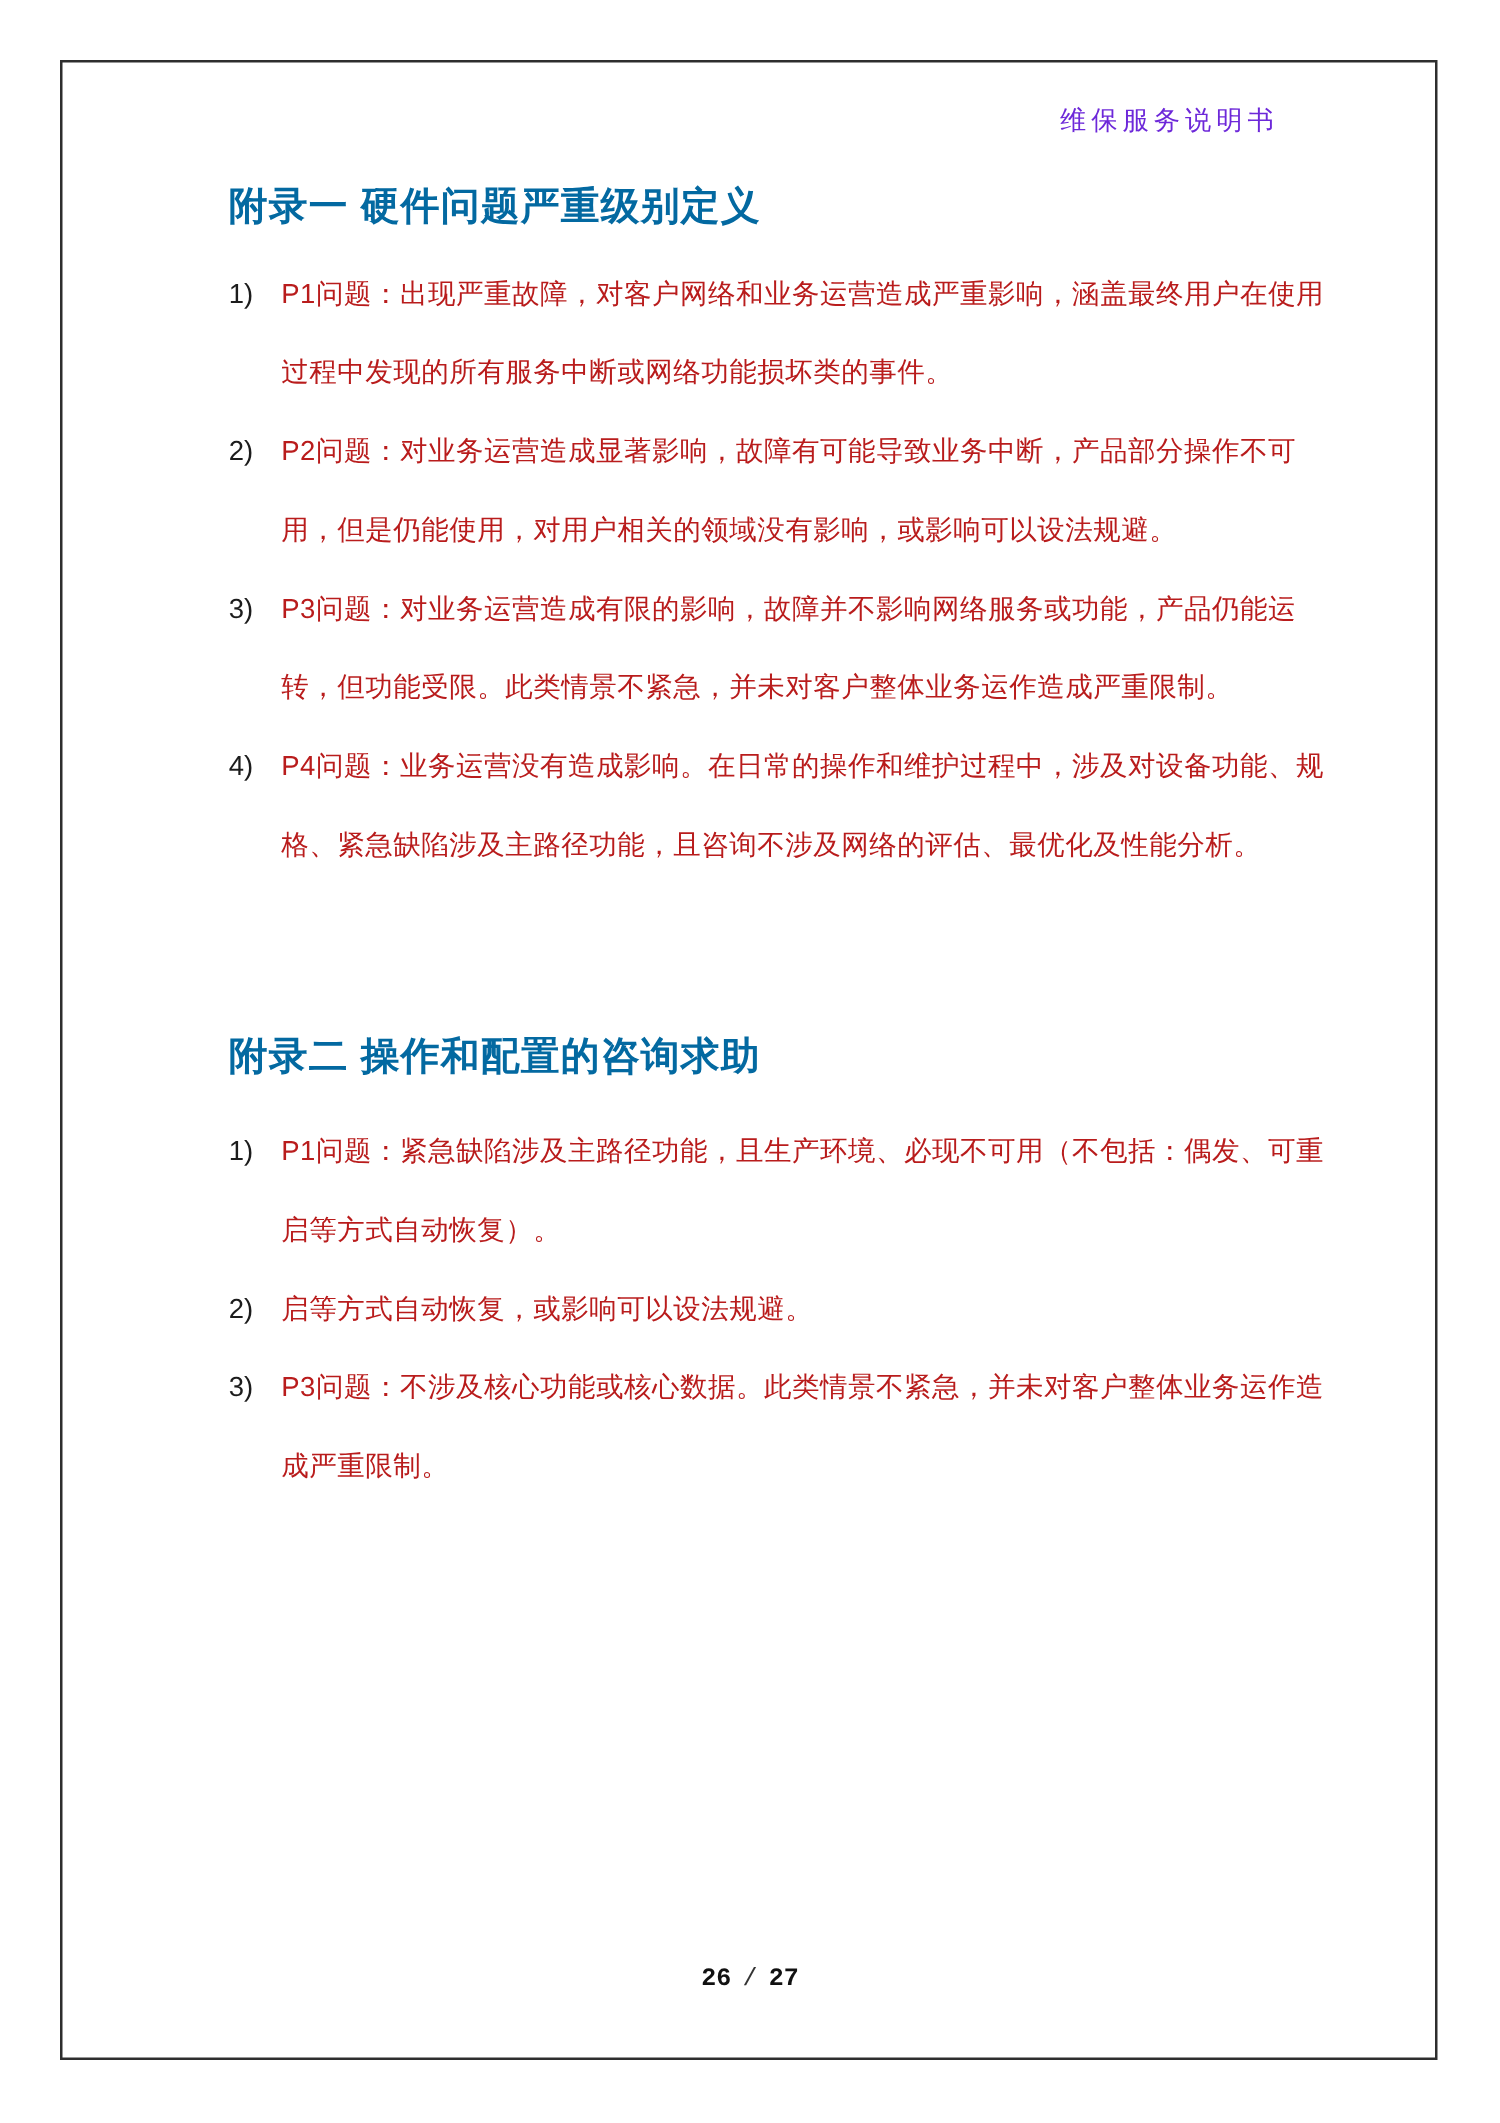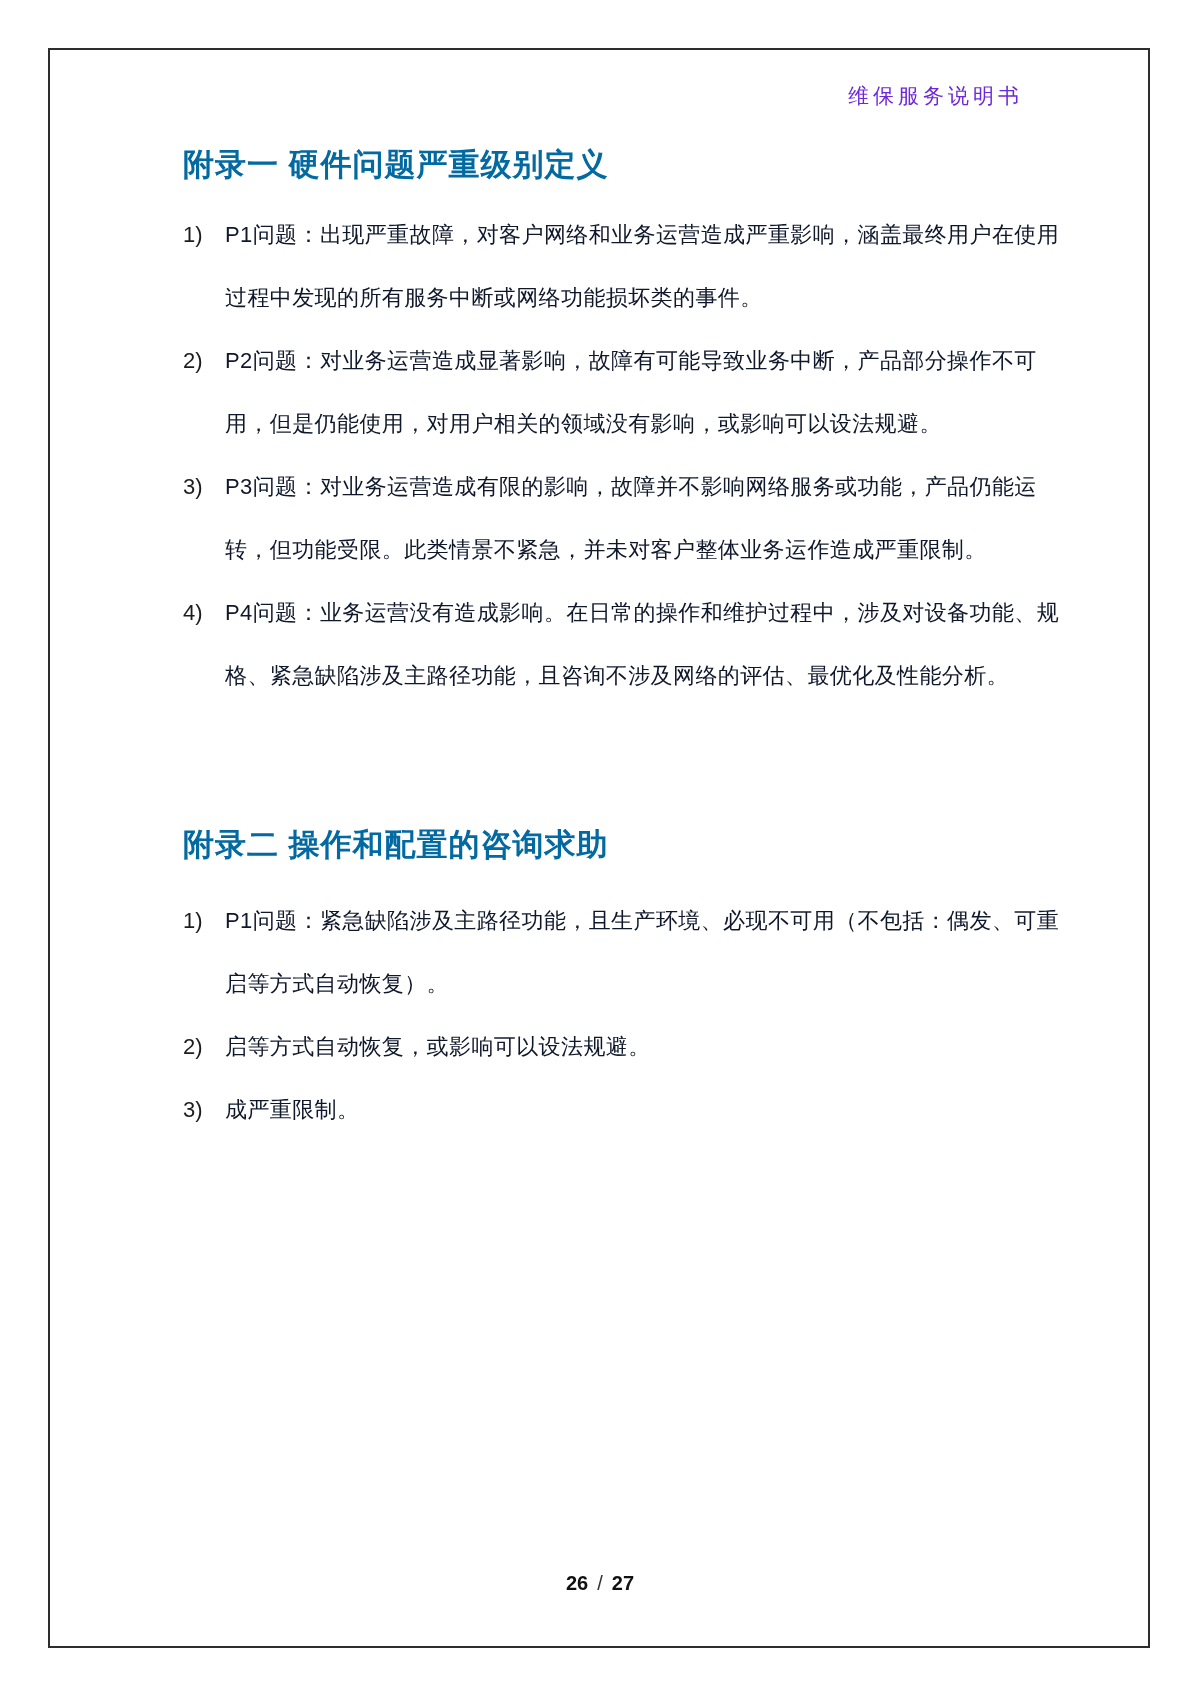--- a/index.html
+++ b/index.html
@@ -57,29 +57,29 @@
     top: 0;
     line-height: 63px;
     font-size: 22px;
     color: #1c1c1c;
   }
   .line {
     line-height: 63px;
     font-size: 22px;
     letter-spacing: 0.4px;
     white-space: nowrap;
-    color: #0f172a;
+    color: #b91c1c;
   }
   .doc-footer {
     position: absolute;
     left: 0;
     top: 1572px;
     width: 100%;
     text-align: center;
-    font-family: Liberation Sans, sans-serif;
+    font-family: Liberation Mono, monospace;
     font-size: 20px;
     color: #111111;
   }
   .doc-footer .pg { font-weight: 700; }
   .doc-footer .sep { font-weight: 400; color: #333; margin: 0 9px; }
 </style>
 </head>
 <body>
 
 <div class="page">
@@ -120,20 +120,21 @@
       <span class="num">1)</span>
       <div class="line">P1问题：紧急缺陷涉及主路径功能，且生产环境、必现不可用（不包括：偶发、可重</div>
       <div class="line">启等方式自动恢复）。</div>
     </div>
     <div class="item">
       <span class="num">2)</span>
       <div class="line">启等方式自动恢复，或影响可以设法规避。</div>
     </div>
     <div class="item">
       <span class="num">3)</span>
+      <div class="line">P3问题：不涉及核心功能或核心数据。此类情景不紧急，并未对客户整体业务运作造</div>
       <div class="line">成严重限制。</div>
     </div>
   </div>
 
   <div class="doc-footer">
     <span class="pg">26</span><span class="sep">/</span><span class="pg">27</span>
   </div>
 
 </div>
 

